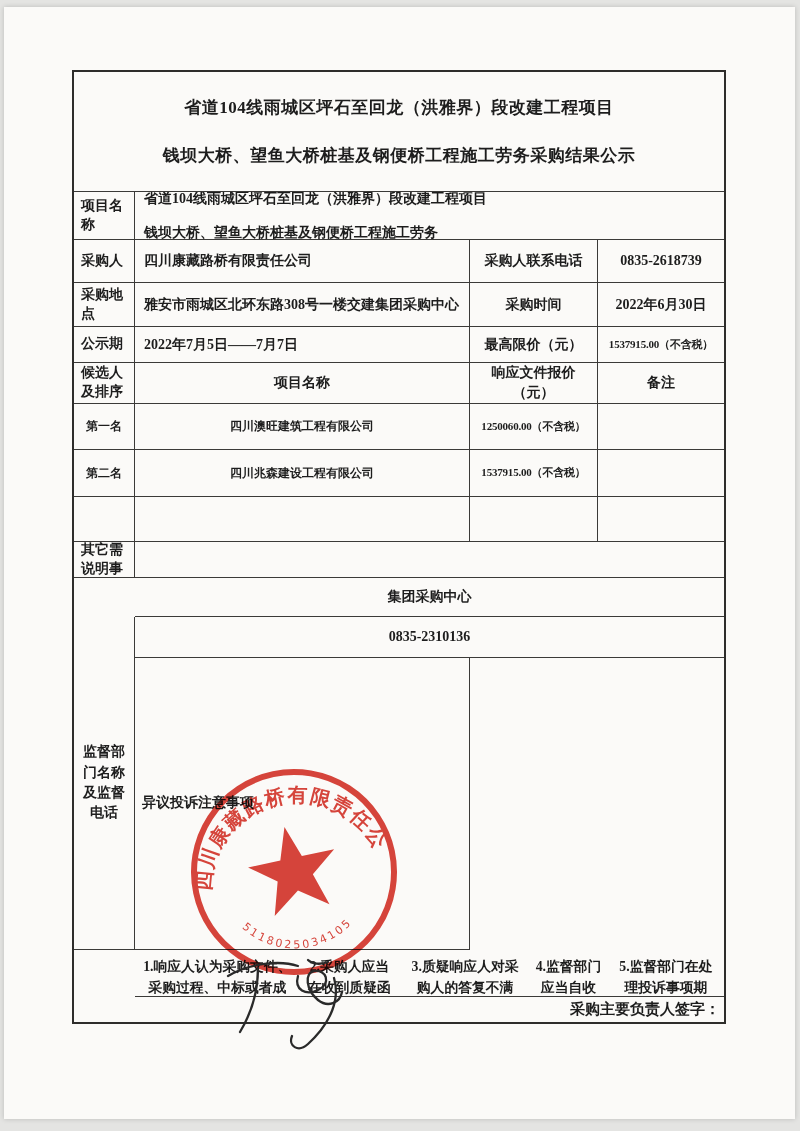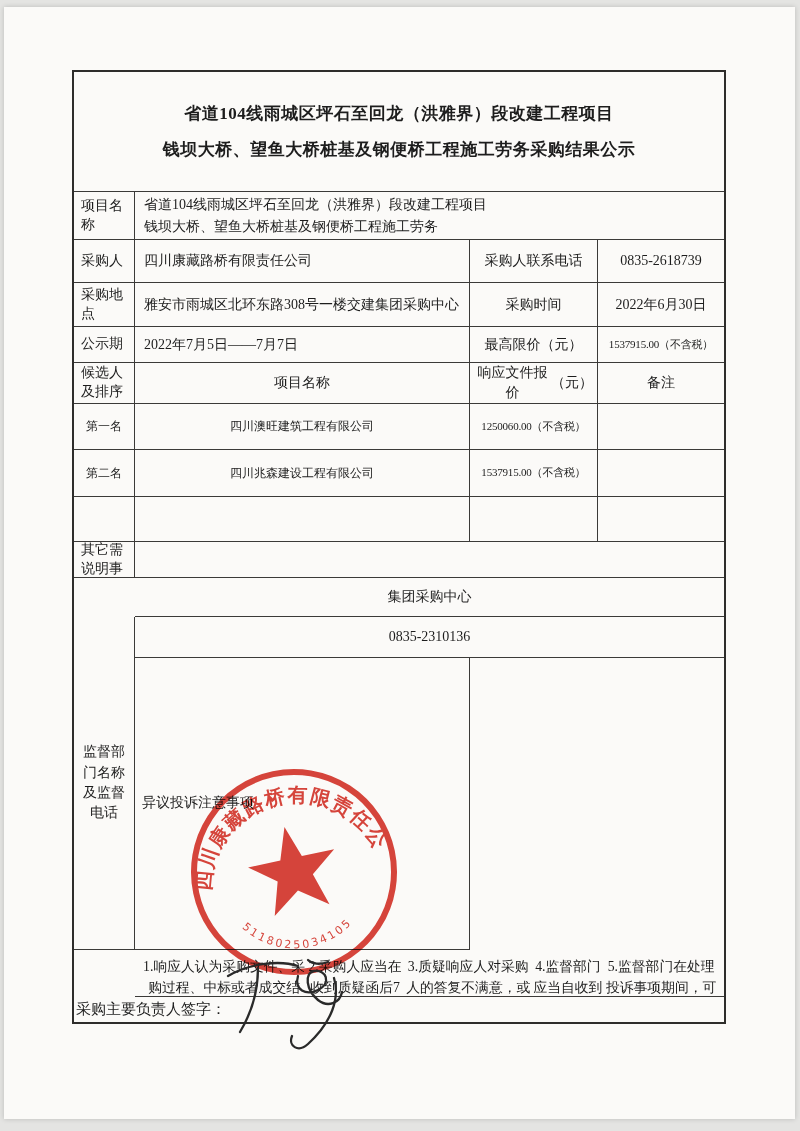--- a/index.html
+++ b/index.html
@@ -24,44 +24,45 @@
     background:transparent;
   }
   .cell{
     border-right:1px solid #3b3a38;
     border-bottom:1px solid #3b3a38;
     box-sizing:border-box;
     display:flex;align-items:center;justify-content:center;
     text-align:center;font-size:14px;line-height:1.4;
     padding:2px 4px;
     overflow:hidden;
+    font-weight:bold;
   }
-  .noR{border-right:none;}
+  .noR{border-right:none;gap:12px;}
   .noB{border-bottom:none;}
   .span3{grid-column:2 / 5;}
   .lab{justify-content:flex-start;text-align:left;padding:0 7px;line-height:1.35;}
   .labC{justify-content:center;text-align:center;padding:0 7px;line-height:1.45;}
   .left{justify-content:flex-start;text-align:left;padding-left:9px;}
-  .colflex{}
+  .colflex{flex-direction:column;}
   .title-cell{
     grid-column:1 / 5;flex-direction:column;
     font-weight:bold;font-size:17px;letter-spacing:.5px;line-height:2.1;
   }
   .small{font-size:12px;text-align:center;}
   .sm2{font-size:11px;letter-spacing:-.2px;}
   .rank{font-size:12px;}
   .two-line{flex-direction:column;align-items:flex-start;justify-content:center;line-height:1.55;}
   .sup-label{grid-row:span 2;}
   .notice-label{align-items:center;text-align:center;}
   .notice-body{
     grid-column:2 / 5;flex-direction:row;align-items:flex-start;justify-content:center;
     text-align:center;font-size:13.8px;line-height:21px;padding:6px 6px 6px 8px;
   }
   .sig-row{
-    grid-column:1 / 5;justify-content:flex-start;text-align:left;
+    grid-column:1 / 5;justify-content:flex-end;text-align:left;
     font-size:15px;padding-left:2px;
   }
   .seal{
     position:absolute;left:186px;top:764px;width:216px;height:216px;
     mix-blend-mode:multiply;opacity:.92;z-index:5;pointer-events:none;
   }
   .sign{
     position:absolute;left:212px;top:946px;width:185px;height:104px;
     z-index:6;pointer-events:none;
   }

